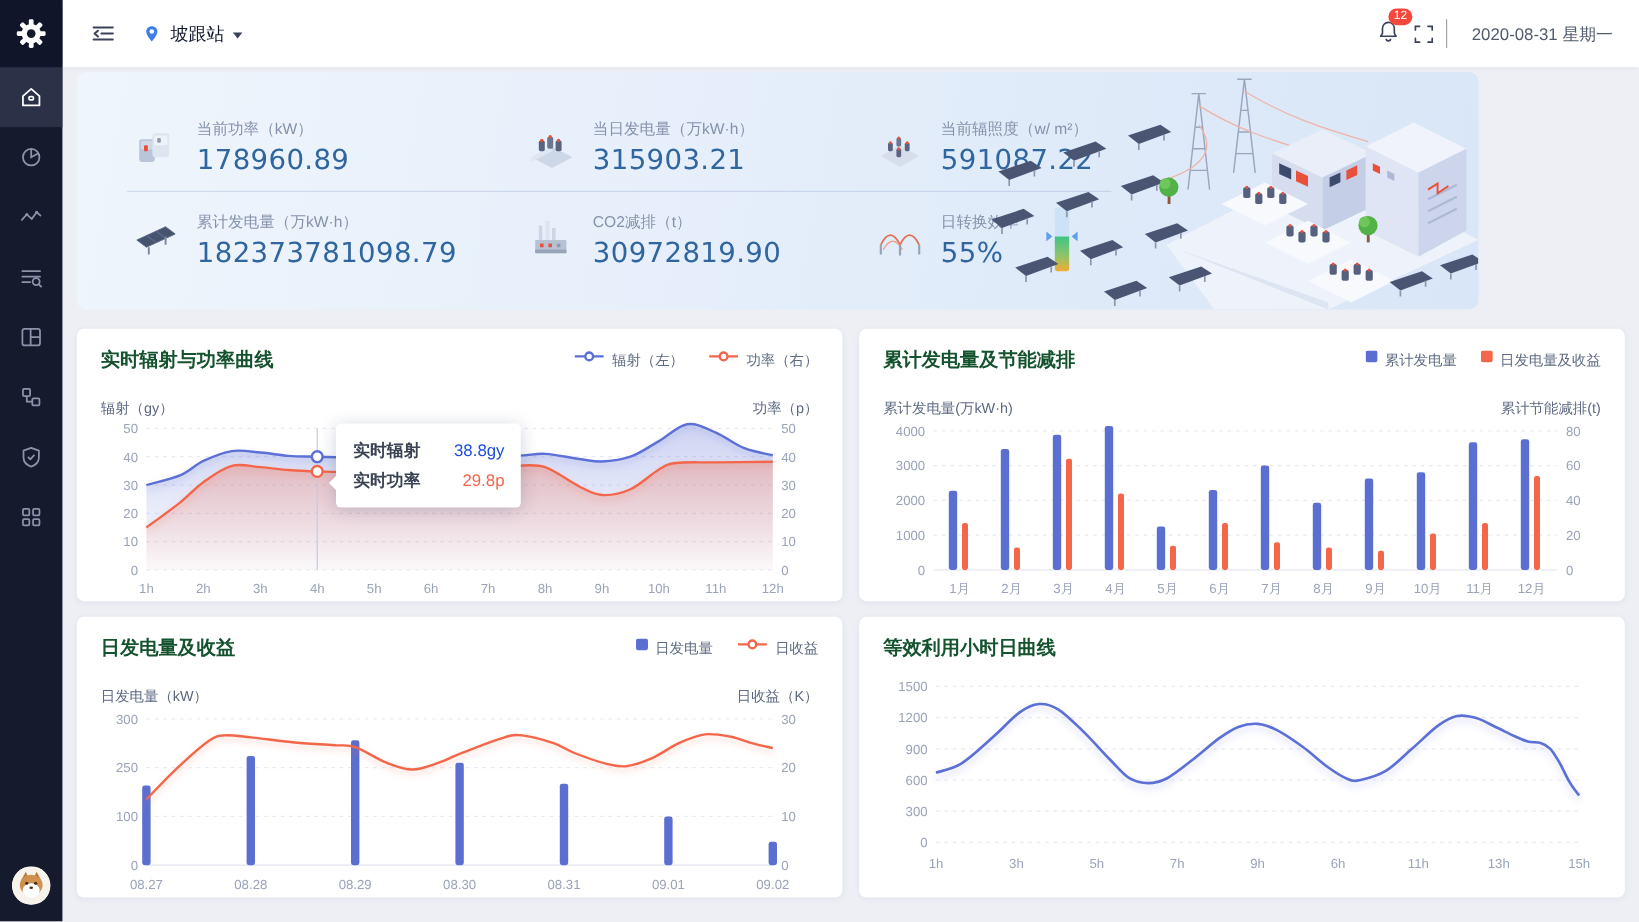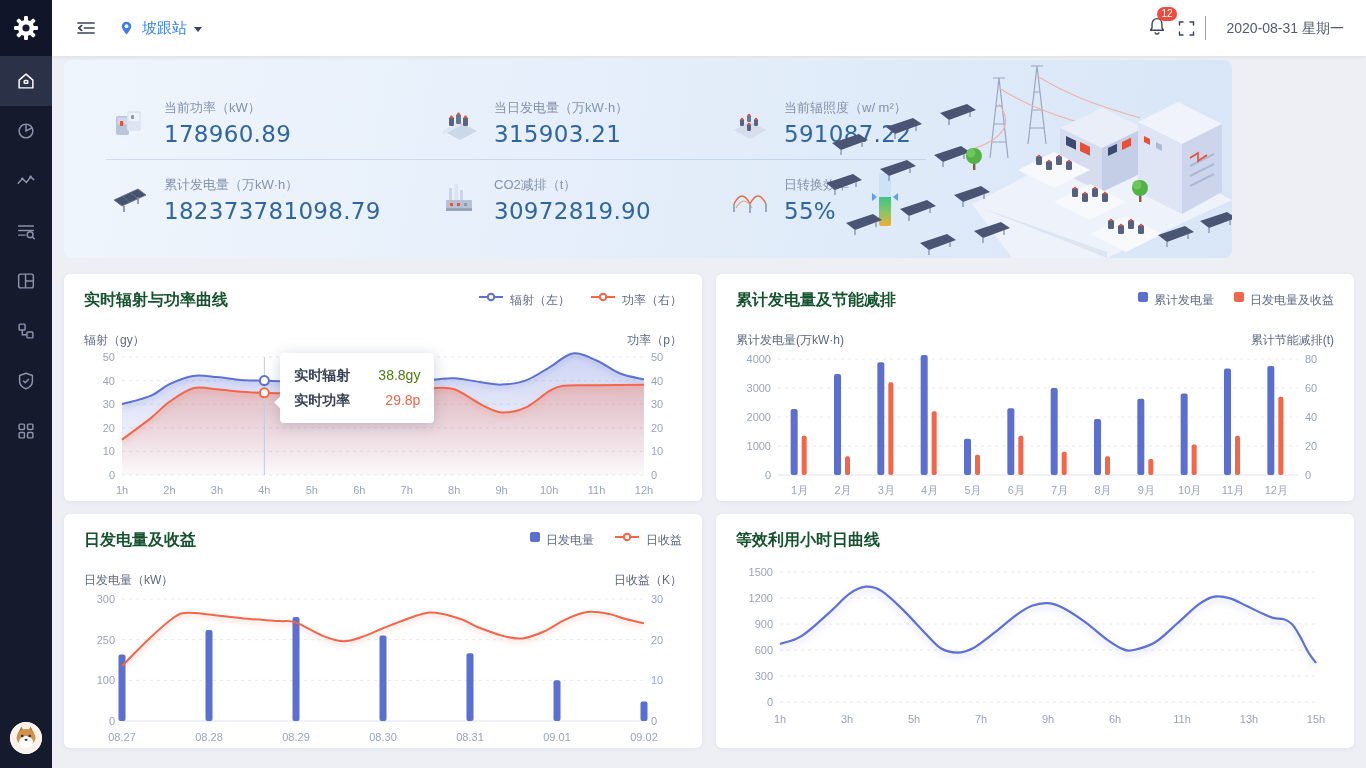--- a/index.html
+++ b/index.html
@@ -8,21 +8,21 @@
 
 .sidebar{position:absolute;left:0;top:0;width:52px;height:768px;background:#151a2d;z-index:10}
 .logo{width:52px;height:56px;display:flex;align-items:center;justify-content:center;background:#11152a}
 .nav{display:flex;flex-direction:column}
 .side-item{width:52px;height:50px;display:flex;align-items:center;justify-content:center;color:#8d93ab;cursor:pointer}
 .side-item.active{background:#2b3147;color:#fff}
 .avatar{position:absolute;bottom:14px;left:10px;width:32px;height:32px;border-radius:50%;overflow:hidden;background:#fff}
 
 .header{position:absolute;left:52px;top:0;width:1314px;height:56px;background:#fff;display:flex;align-items:center;padding:0 22px;box-shadow:0 1px 4px rgba(0,21,41,.08);z-index:5}
 .hleft{display:flex;align-items:center;gap:20px}
-.station{display:flex;align-items:center;gap:7px;font-size:15px;color:#3b82f6;cursor:pointer}
+.station{display:flex;align-items:center;gap:7px;font-size:15px;color:#0f172a;cursor:pointer}
 .caret{width:0;height:0;border-left:4.5px solid transparent;border-right:4.5px solid transparent;border-top:5.5px solid #39425a;margin-top:2px}
 .hright{margin-left:auto;display:flex;align-items:center;gap:8px}
 .bell{position:relative;cursor:pointer}
 .badge{position:absolute;top:-8px;left:11px;background:#f5483d;color:#fff;font-size:10px;line-height:14px;border-radius:8px;padding:0 4px;min-width:16px;text-align:center}
 .date{font-size:14px;color:#525b6e;padding-left:20px;border-left:1px solid #a3a3a3;line-height:24px}
 
 .main{position:absolute;left:52px;top:52px;width:1192px;height:712px;padding:8px 12px}
 .banner{position:relative;height:198px;border-radius:8px;background:linear-gradient(100deg,#eff5fc 0%,#e3edfa 55%,#d8e6f7 100%);display:flex;overflow:hidden}
 .kpis{position:relative;width:880px;padding:24px 0 20px 46px;display:grid;grid-template-columns:330px 290px 250px;grid-template-rows:1fr 1fr}
 .kpi{display:flex;align-items:center;gap:14px}
@@ -536,21 +536,21 @@
               <path d="M38.0 88.6C42.7 85.1 58.6 73.7 66.5 67.4C74.4 61.1 78.3 55.9 85.5 50.8C92.6 45.8 101.3 39.2 109.2 37.2C117.1 35.1 125.0 37.7 132.9 38.3C140.8 38.9 148.7 40.1 156.6 40.7C164.5 41.3 170.9 41.6 180.4 41.9C189.9 42.1 201.7 42.5 213.6 42.3C225.4 42.2 237.3 41.4 251.5 40.9C265.8 40.5 287.1 39.9 299.0 39.5C310.9 39.1 314.8 39.0 322.7 38.6C330.6 38.2 338.5 37.2 346.5 37.2C354.4 37.1 361.5 35.5 370.2 38.3C378.9 41.2 390.7 50.5 398.7 54.4C406.6 58.2 410.5 61.1 417.6 61.5C424.8 61.9 433.5 60.3 441.4 56.7C449.3 53.2 458.8 43.9 465.1 40.2C471.4 36.6 471.4 35.8 479.3 34.8C487.2 33.8 499.1 34.5 512.5 34.3C526.0 34.2 552.1 33.9 560.0 33.8L560 124 L38 124 Z" fill="url(#g11)"></path>
               <path d="M38.0 53.2C42.7 51.8 58.6 48.3 66.5 44.9C74.4 41.6 78.3 36.5 85.5 33.1C92.6 29.8 101.3 26.1 109.2 24.9C117.1 23.7 125.0 25.4 132.9 26.1C140.8 26.7 148.7 28.3 156.6 28.9C164.5 29.5 170.9 29.3 180.4 29.6C189.9 29.9 201.7 30.5 213.6 30.5C225.4 30.6 237.3 30.2 251.5 30.1C265.8 30.0 283.2 30.0 299.0 29.8C314.8 29.6 334.6 29.3 346.5 28.9C358.3 28.5 361.5 26.8 370.2 27.2C378.9 27.7 390.7 30.4 398.7 31.5C406.6 32.5 410.5 33.9 417.6 33.6C424.8 33.3 433.5 32.4 441.4 29.6C449.3 26.8 457.2 21.1 465.1 16.6C473.0 12.1 480.9 3.6 488.8 2.5C496.7 1.3 504.6 6.2 512.5 9.5C520.5 12.9 528.4 19.4 536.3 22.5C544.2 25.7 556.0 27.4 560.0 28.4" fill="none" stroke="#5b6fd6" stroke-width="2" filter="url(#f10)"></path>
               <path d="M38.0 88.6C42.7 85.1 58.6 73.7 66.5 67.4C74.4 61.1 78.3 55.9 85.5 50.8C92.6 45.8 101.3 39.2 109.2 37.2C117.1 35.1 125.0 37.7 132.9 38.3C140.8 38.9 148.7 40.1 156.6 40.7C164.5 41.3 170.9 41.6 180.4 41.9C189.9 42.1 201.7 42.5 213.6 42.3C225.4 42.2 237.3 41.4 251.5 40.9C265.8 40.5 287.1 39.9 299.0 39.5C310.9 39.1 314.8 39.0 322.7 38.6C330.6 38.2 338.5 37.2 346.5 37.2C354.4 37.1 361.5 35.5 370.2 38.3C378.9 41.2 390.7 50.5 398.7 54.4C406.6 58.2 410.5 61.1 417.6 61.5C424.8 61.9 433.5 60.3 441.4 56.7C449.3 53.2 458.8 43.9 465.1 40.2C471.4 36.6 471.4 35.8 479.3 34.8C487.2 33.8 499.1 34.5 512.5 34.3C526.0 34.2 552.1 33.9 560.0 33.8" fill="none" stroke="#f4664a" stroke-width="2" filter="url(#f11)"></path>
               <line x1="180.36363636363635" x2="180.36363636363635" y1="6" y2="124" stroke="#c2cbe0"></line>
               <circle cx="180.36363636363635" cy="29.599999999999994" r="4.5" fill="#fff" stroke="#5b6fd6" stroke-width="2"></circle>
               <circle cx="180.36363636363635" cy="41.87200000000001" r="4.5" fill="#fff" stroke="#f4664a" stroke-width="2"></circle>
             </svg>
             <div class="tooltip" style="left: 196.364px; top: 2px;">
               <div class="tt-row">
                 <span class="tt-label">实时辐射</span>
-                <span class="tt-val" style="color:#4d7c0f">38.8gy</span>
+                <span class="tt-val" style="color:#1d4ed8">38.8gy</span>
               </div>
               <div class="tt-row">
                 <span class="tt-label">实时功率</span>
                 <span class="tt-val" style="color:#f4664a">29.8p</span>
               </div>
             </div>
           </div>
       </div>
 
       <div class="card">

